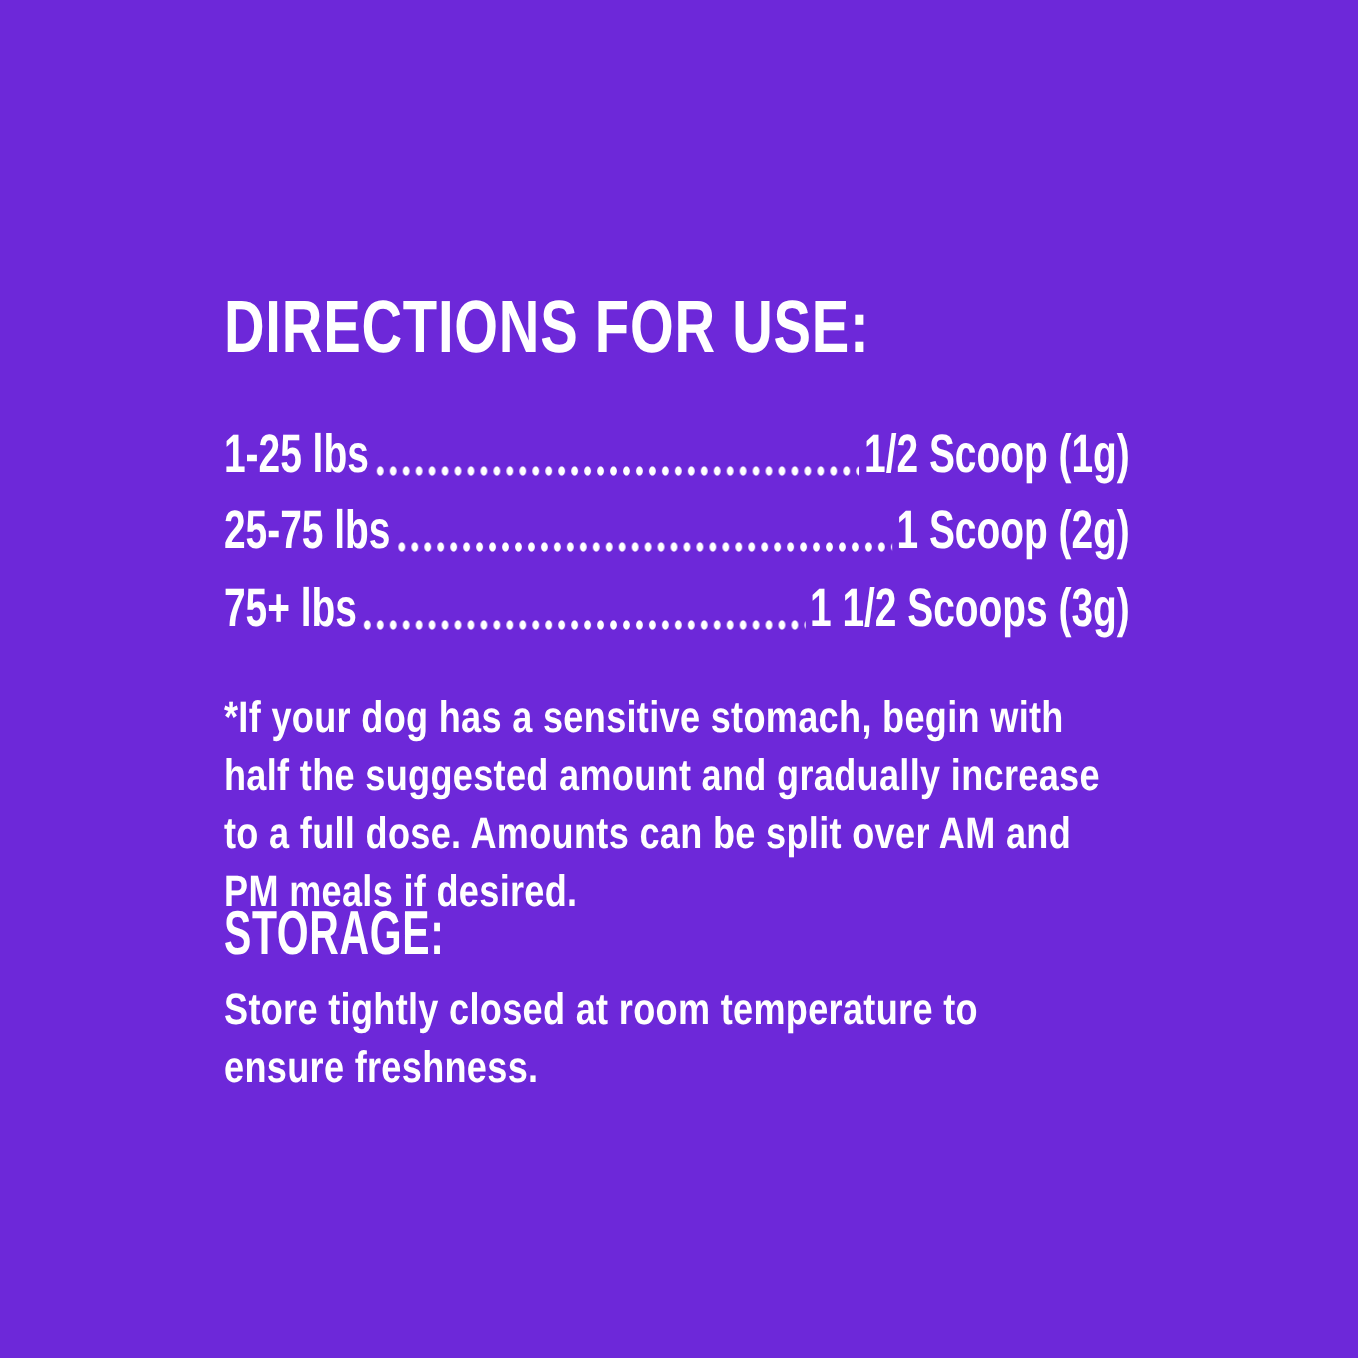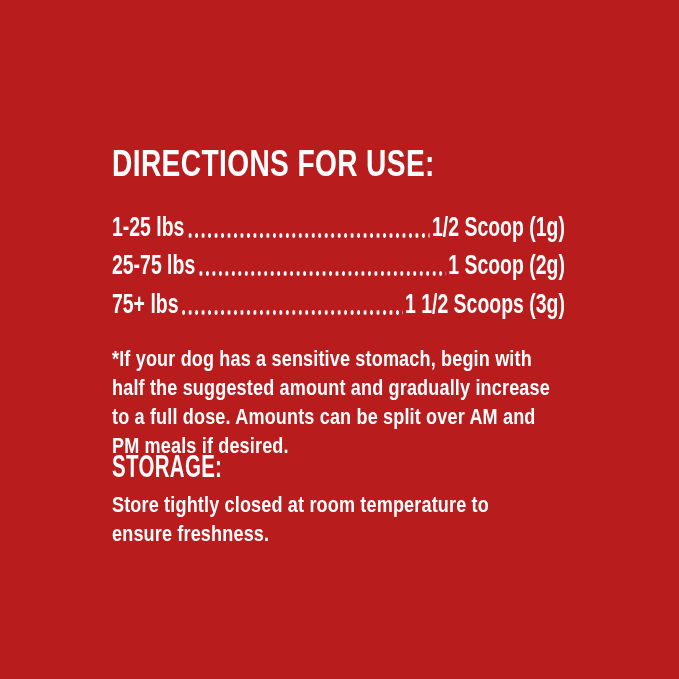--- a/index.html
+++ b/index.html
@@ -3,21 +3,21 @@
 <meta charset="utf-8">
 <style>
   html, body {
     margin: 0;
     padding: 0;
   }
   .canvas {
     position: relative;
     width: 679px;
     height: 679px;
-    background: #b91c1c;
+    background: #6d28d9;
     color: #FFFFFF;
     font-family: "Liberation Sans", sans-serif;
     overflow: hidden;
   }
   .heading-directions {
     position: absolute;
     left: 112px;
     top: 144px;
     font-size: 37px;
     line-height: 40px;

